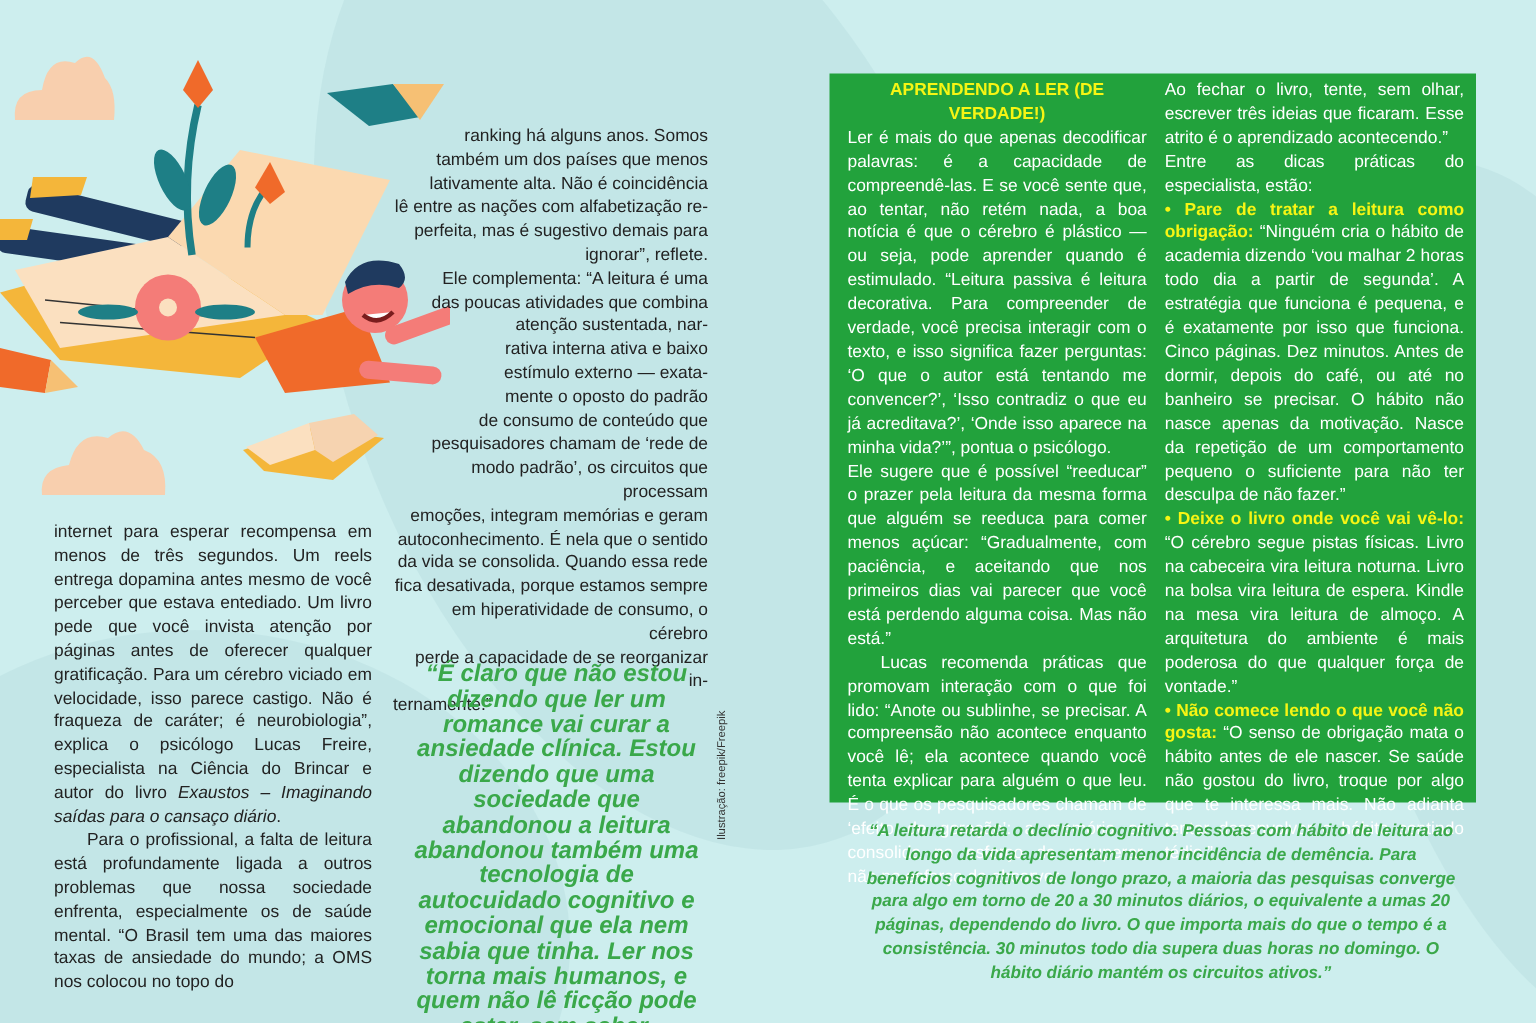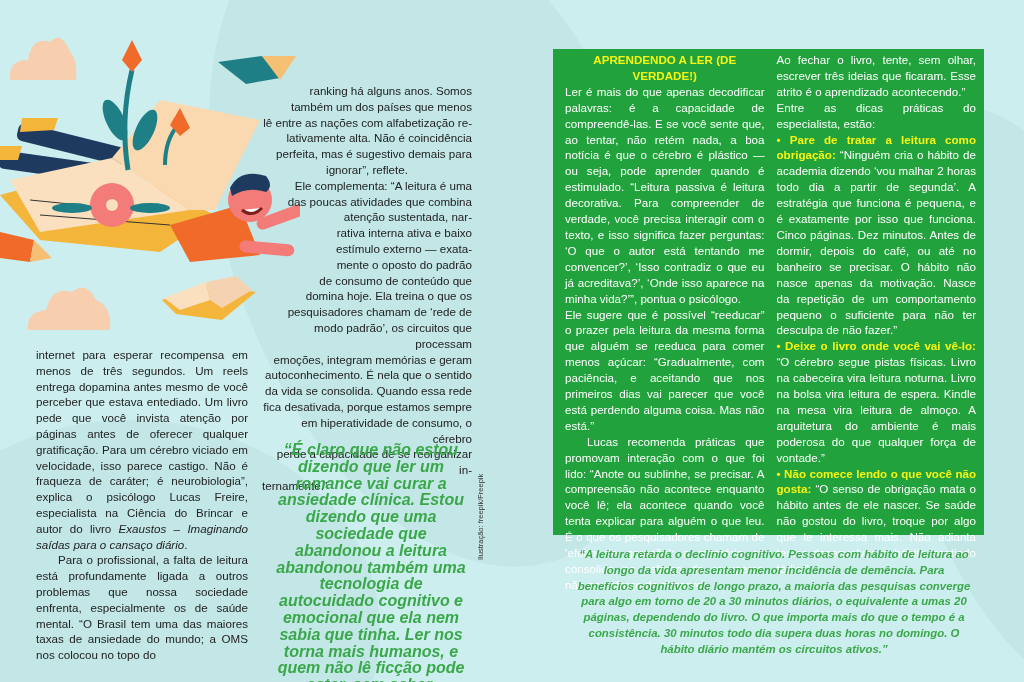--- a/index.html
+++ b/index.html
@@ -138,32 +138,31 @@
     <g>
       <polygon points="162,300 208,285 256,292 222,320 176,314" fill="#f4b63a"></polygon>
       <polygon points="164,298 206,282 210,300 180,310" fill="#fbe0c0"></polygon>
       <polygon points="206,282 236,276 252,290 222,308 210,300" fill="#f6d3b0"></polygon>
     </g>
   </svg>
 
   <div class="col-top body-text">
     <span class="wrapline" style="padding-left:38px;">ranking há alguns anos. Somos</span>
     <span class="wrapline" style="padding-left:26px;text-align:right;">também um dos países que menos</span>
+    <span class="wrapline">lativamente alta. Não é coincidência</span>
     <span class="wrapline">lê entre as nações com alfabetização re-</span>
-    <span class="wrapline">lativamente alta. Não é coincidência</span>
     <span class="wrapline">perfeita, mas é sugestivo demais para</span>
-    <span class="wrapline" style="text-align:center;">ignorar”, reflete.</span>
+    <span class="wrapline" style="text-align:right;">ignorar”, reflete.</span>
     <span class="wrapline">Ele complementa: “A leitura é uma</span>
     <span class="wrapline">das poucas atividades que combina</span>
     <span class="wrapline">atenção sustentada, nar-</span>
     <span class="wrapline">rativa interna ativa e baixo</span>
     <span class="wrapline">estímulo externo — exata-</span>
     <span class="wrapline">mente o oposto do padrão</span>
     <span class="wrapline">de consumo de conteúdo que</span>
-    <span class="wrapline">domina hoje. Ela treina o que os</span>
     <span class="wrapline">pesquisadores chamam de ‘rede de</span>
     <span class="wrapline">modo padrão’, os circuitos que processam</span>
     <span class="wrapline">emoções, integram memórias e geram</span>
     <span class="wrapline">autoconhecimento. É nela que o sentido</span>
     <span class="wrapline">da vida se consolida. Quando essa rede</span>
     <span class="wrapline">fica desativada, porque estamos sempre</span>
     <span class="wrapline">em hiperatividade de consumo, o cérebro</span>
     <span class="wrapline">perde a capacidade de se reorganizar in-</span>
     <span class="wrapline" style="text-align:left;">ternamente.”</span>
   </div>

